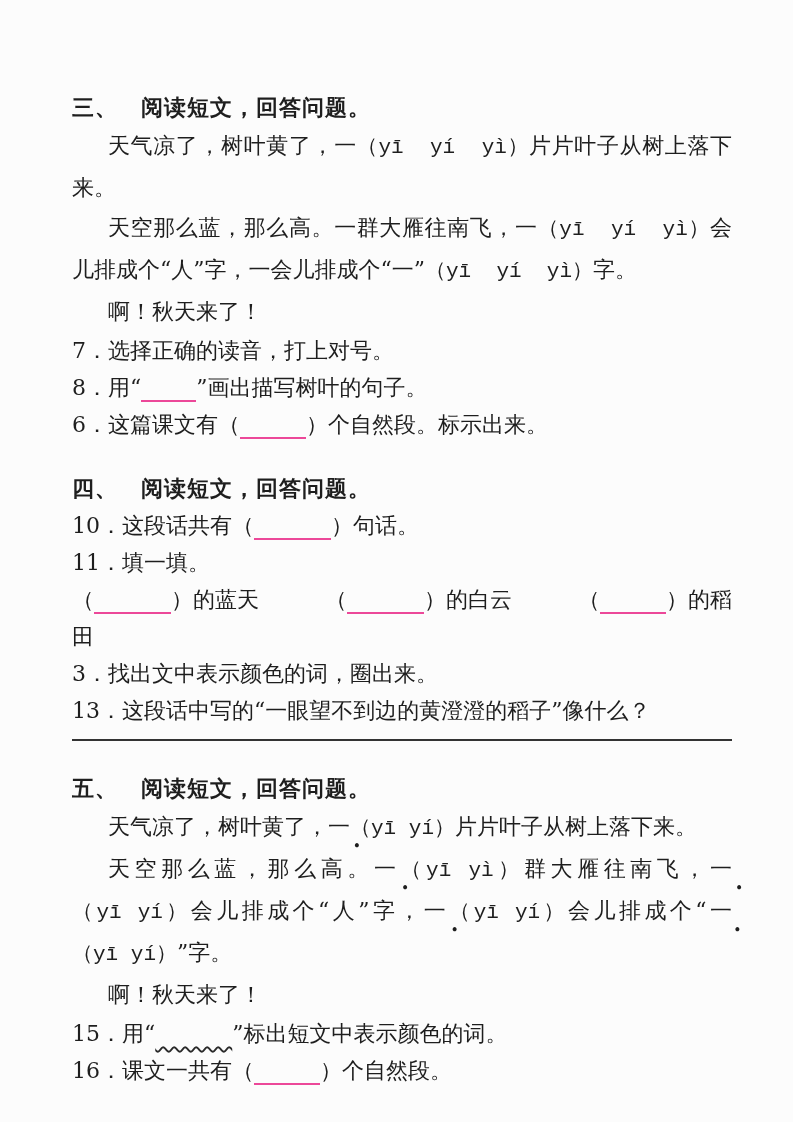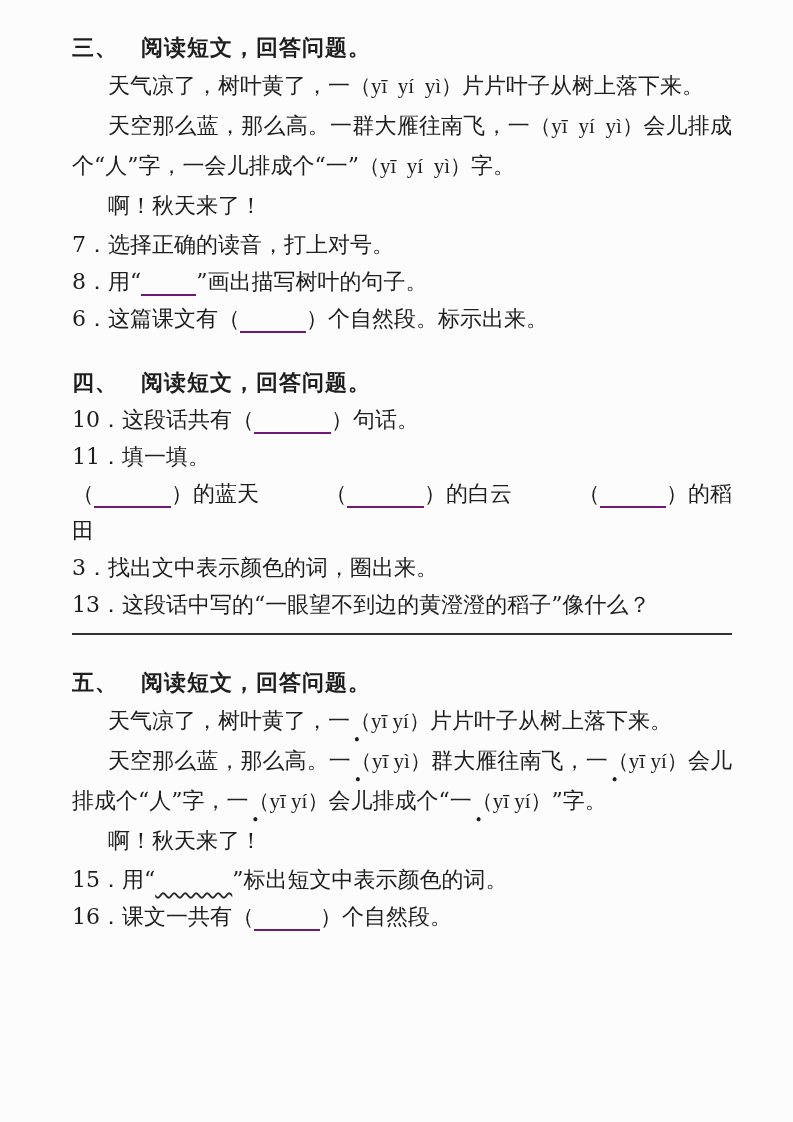--- a/index.html
+++ b/index.html
@@ -1,40 +1,40 @@
 <!DOCTYPE html>
 <html><head>
 <meta charset="utf-8">
 <style>
   html,body{margin:0;padding:0;background:#fcfcfc;}
   .sheet{
     position:relative;
     width:764px;height:1122px;box-sizing:border-box;
-    padding:28px 32px 0 72px;
+    padding:88px 32px 0 72px;
     background:#fcfcfc;
     color:#1e1e1e;
     font-family:"DejaVu Serif","Liberation Serif",serif;
     font-size:22px;
     overflow:hidden;
   }
   .sec{margin:0;}
   .sec:nth-of-type(2){margin-top:26px;}
   .sec:nth-of-type(3){margin-top:28px;}
   p{margin:0;}
   .h{font-weight:700;line-height:38px;letter-spacing:1px;}
   .para{line-height:40px;text-indent:36px;text-align:justify;}
   .q{line-height:37px;}
   .py{
-    font-family:Liberation Serif, serif;
+    font-family:Liberation Mono, monospace;
     font-size:21px;
     white-space:pre;
   }
   .blank{
     color:transparent;
-    border-bottom:2px solid #701a75;
+    border-bottom:2px solid #ec4899;
     white-space:pre;
     text-decoration:underline;
   }
   .wavy{
     color:transparent;
     text-decoration:underline wavy #2a2a2a;
     text-decoration-thickness:1.5px;
     text-underline-offset:5px;
     text-decoration-skip-ink:none;
     white-space:pre;

